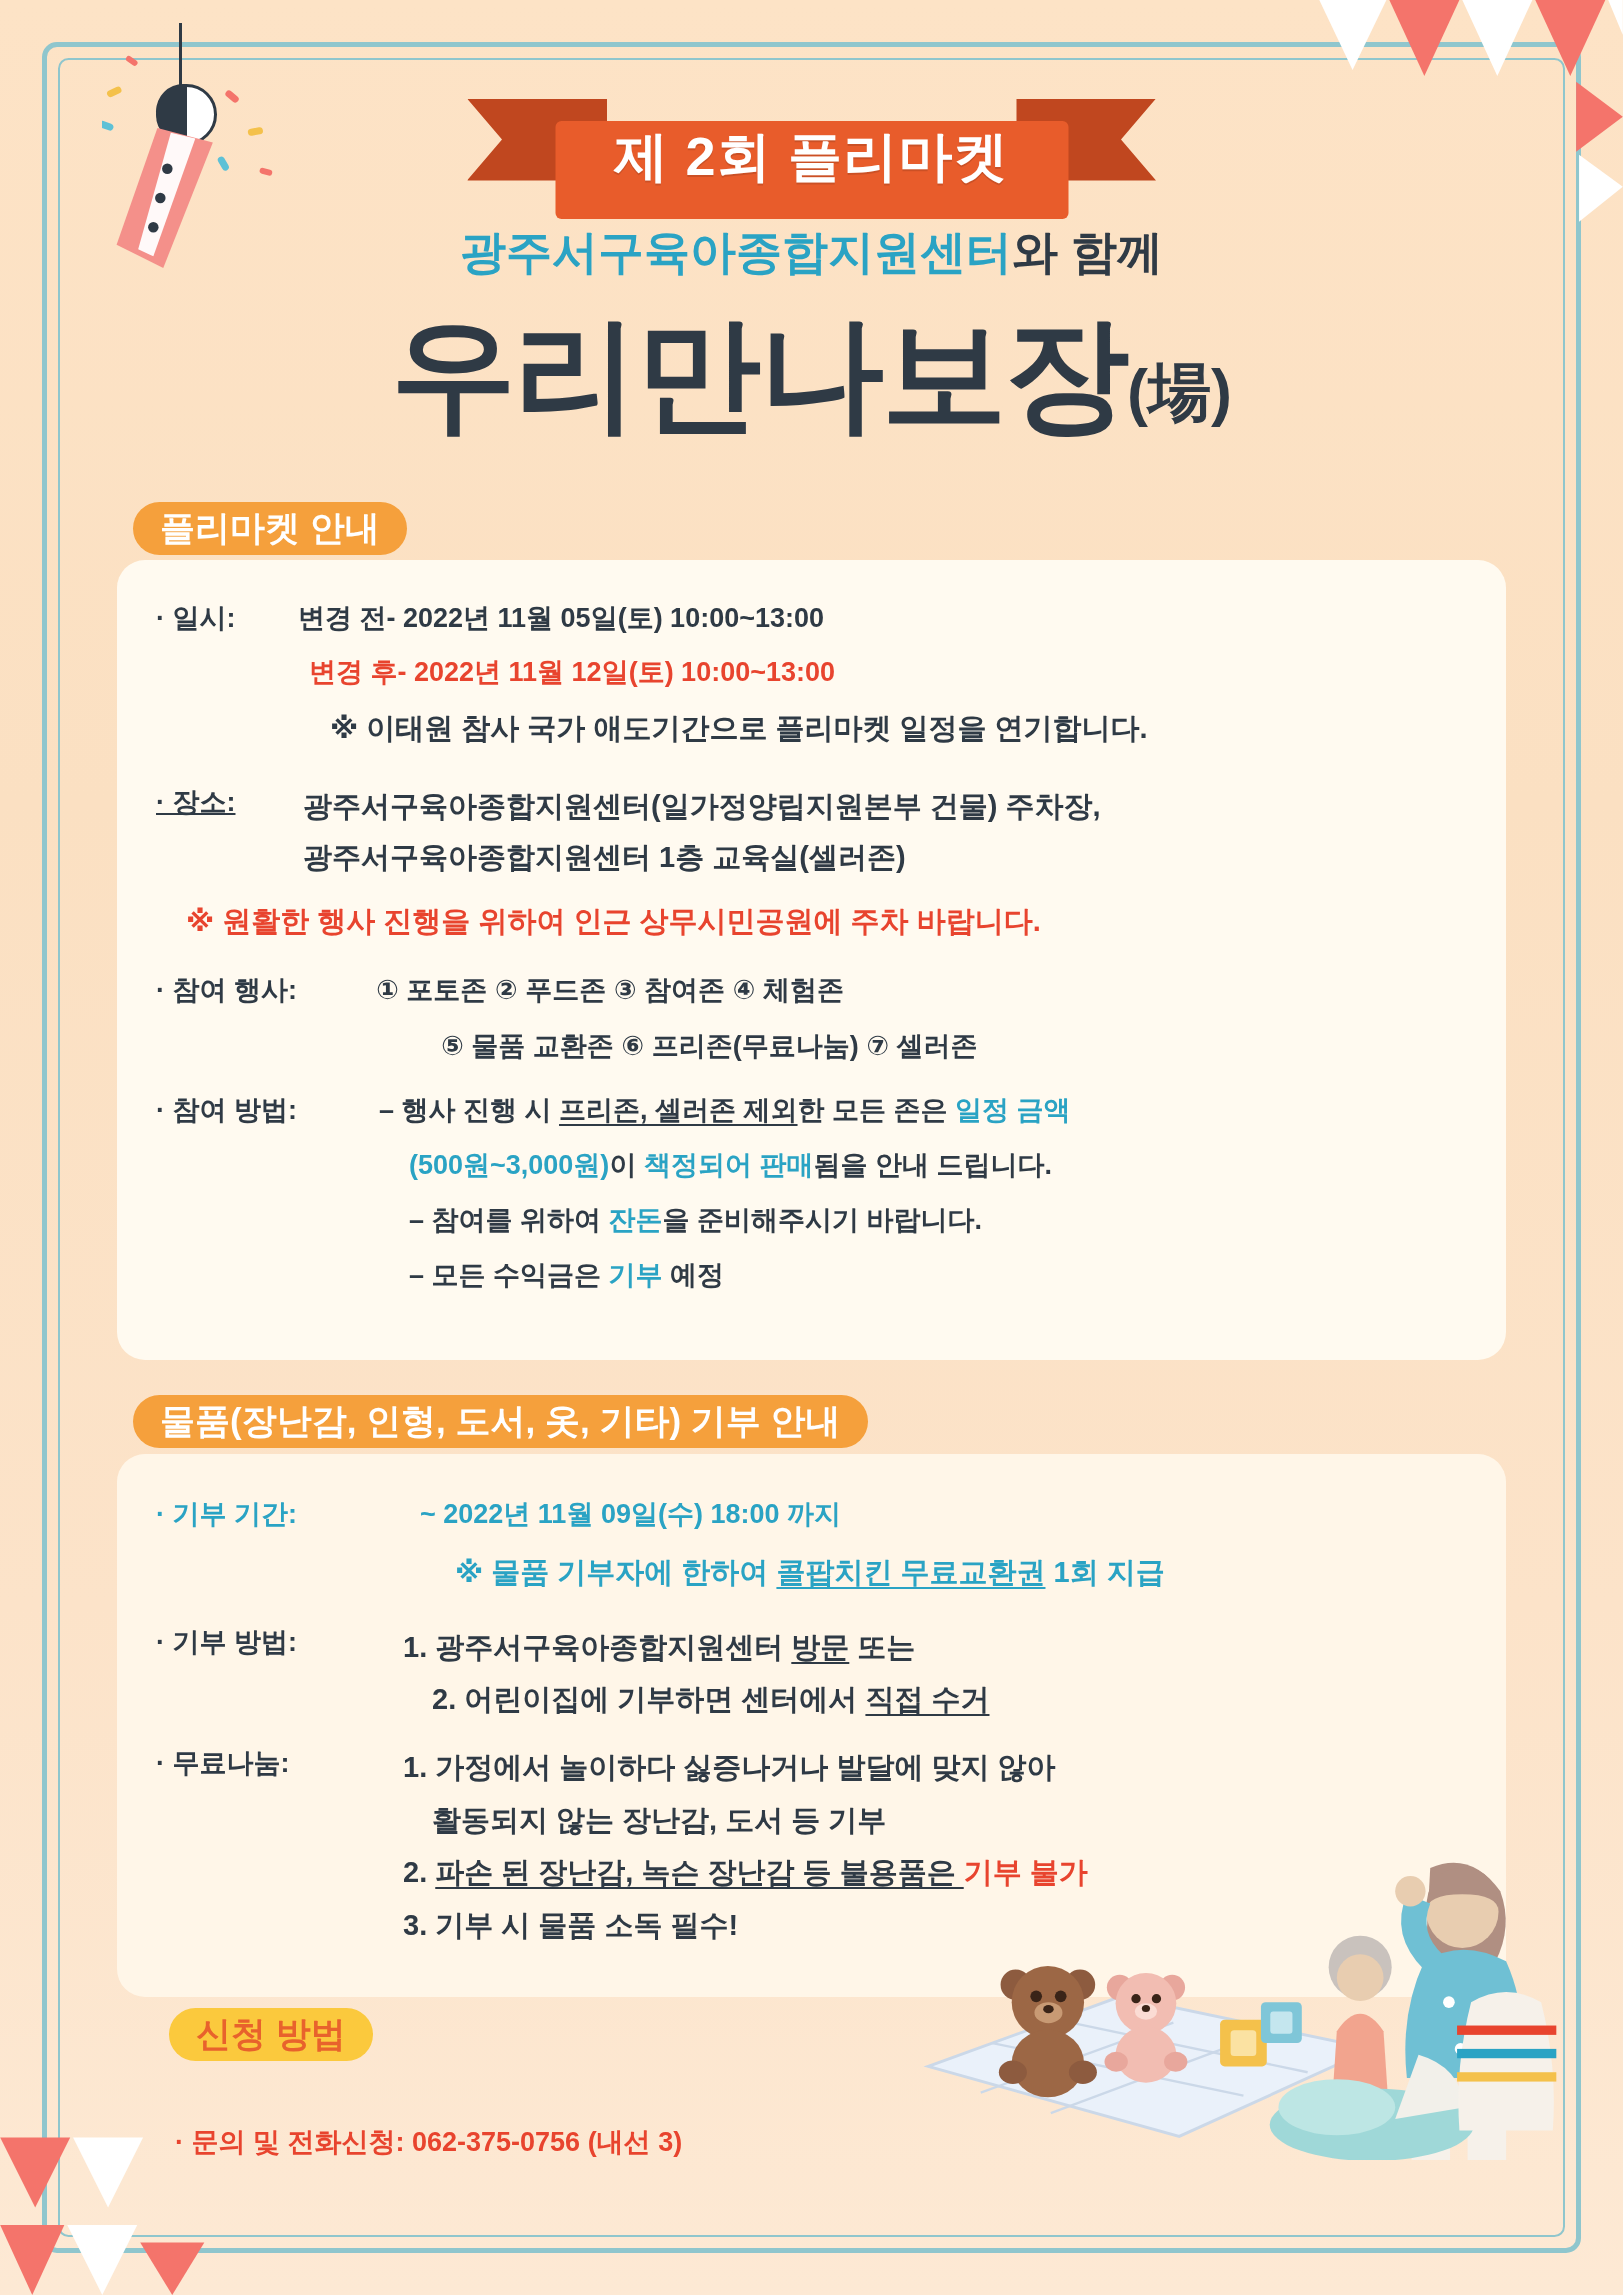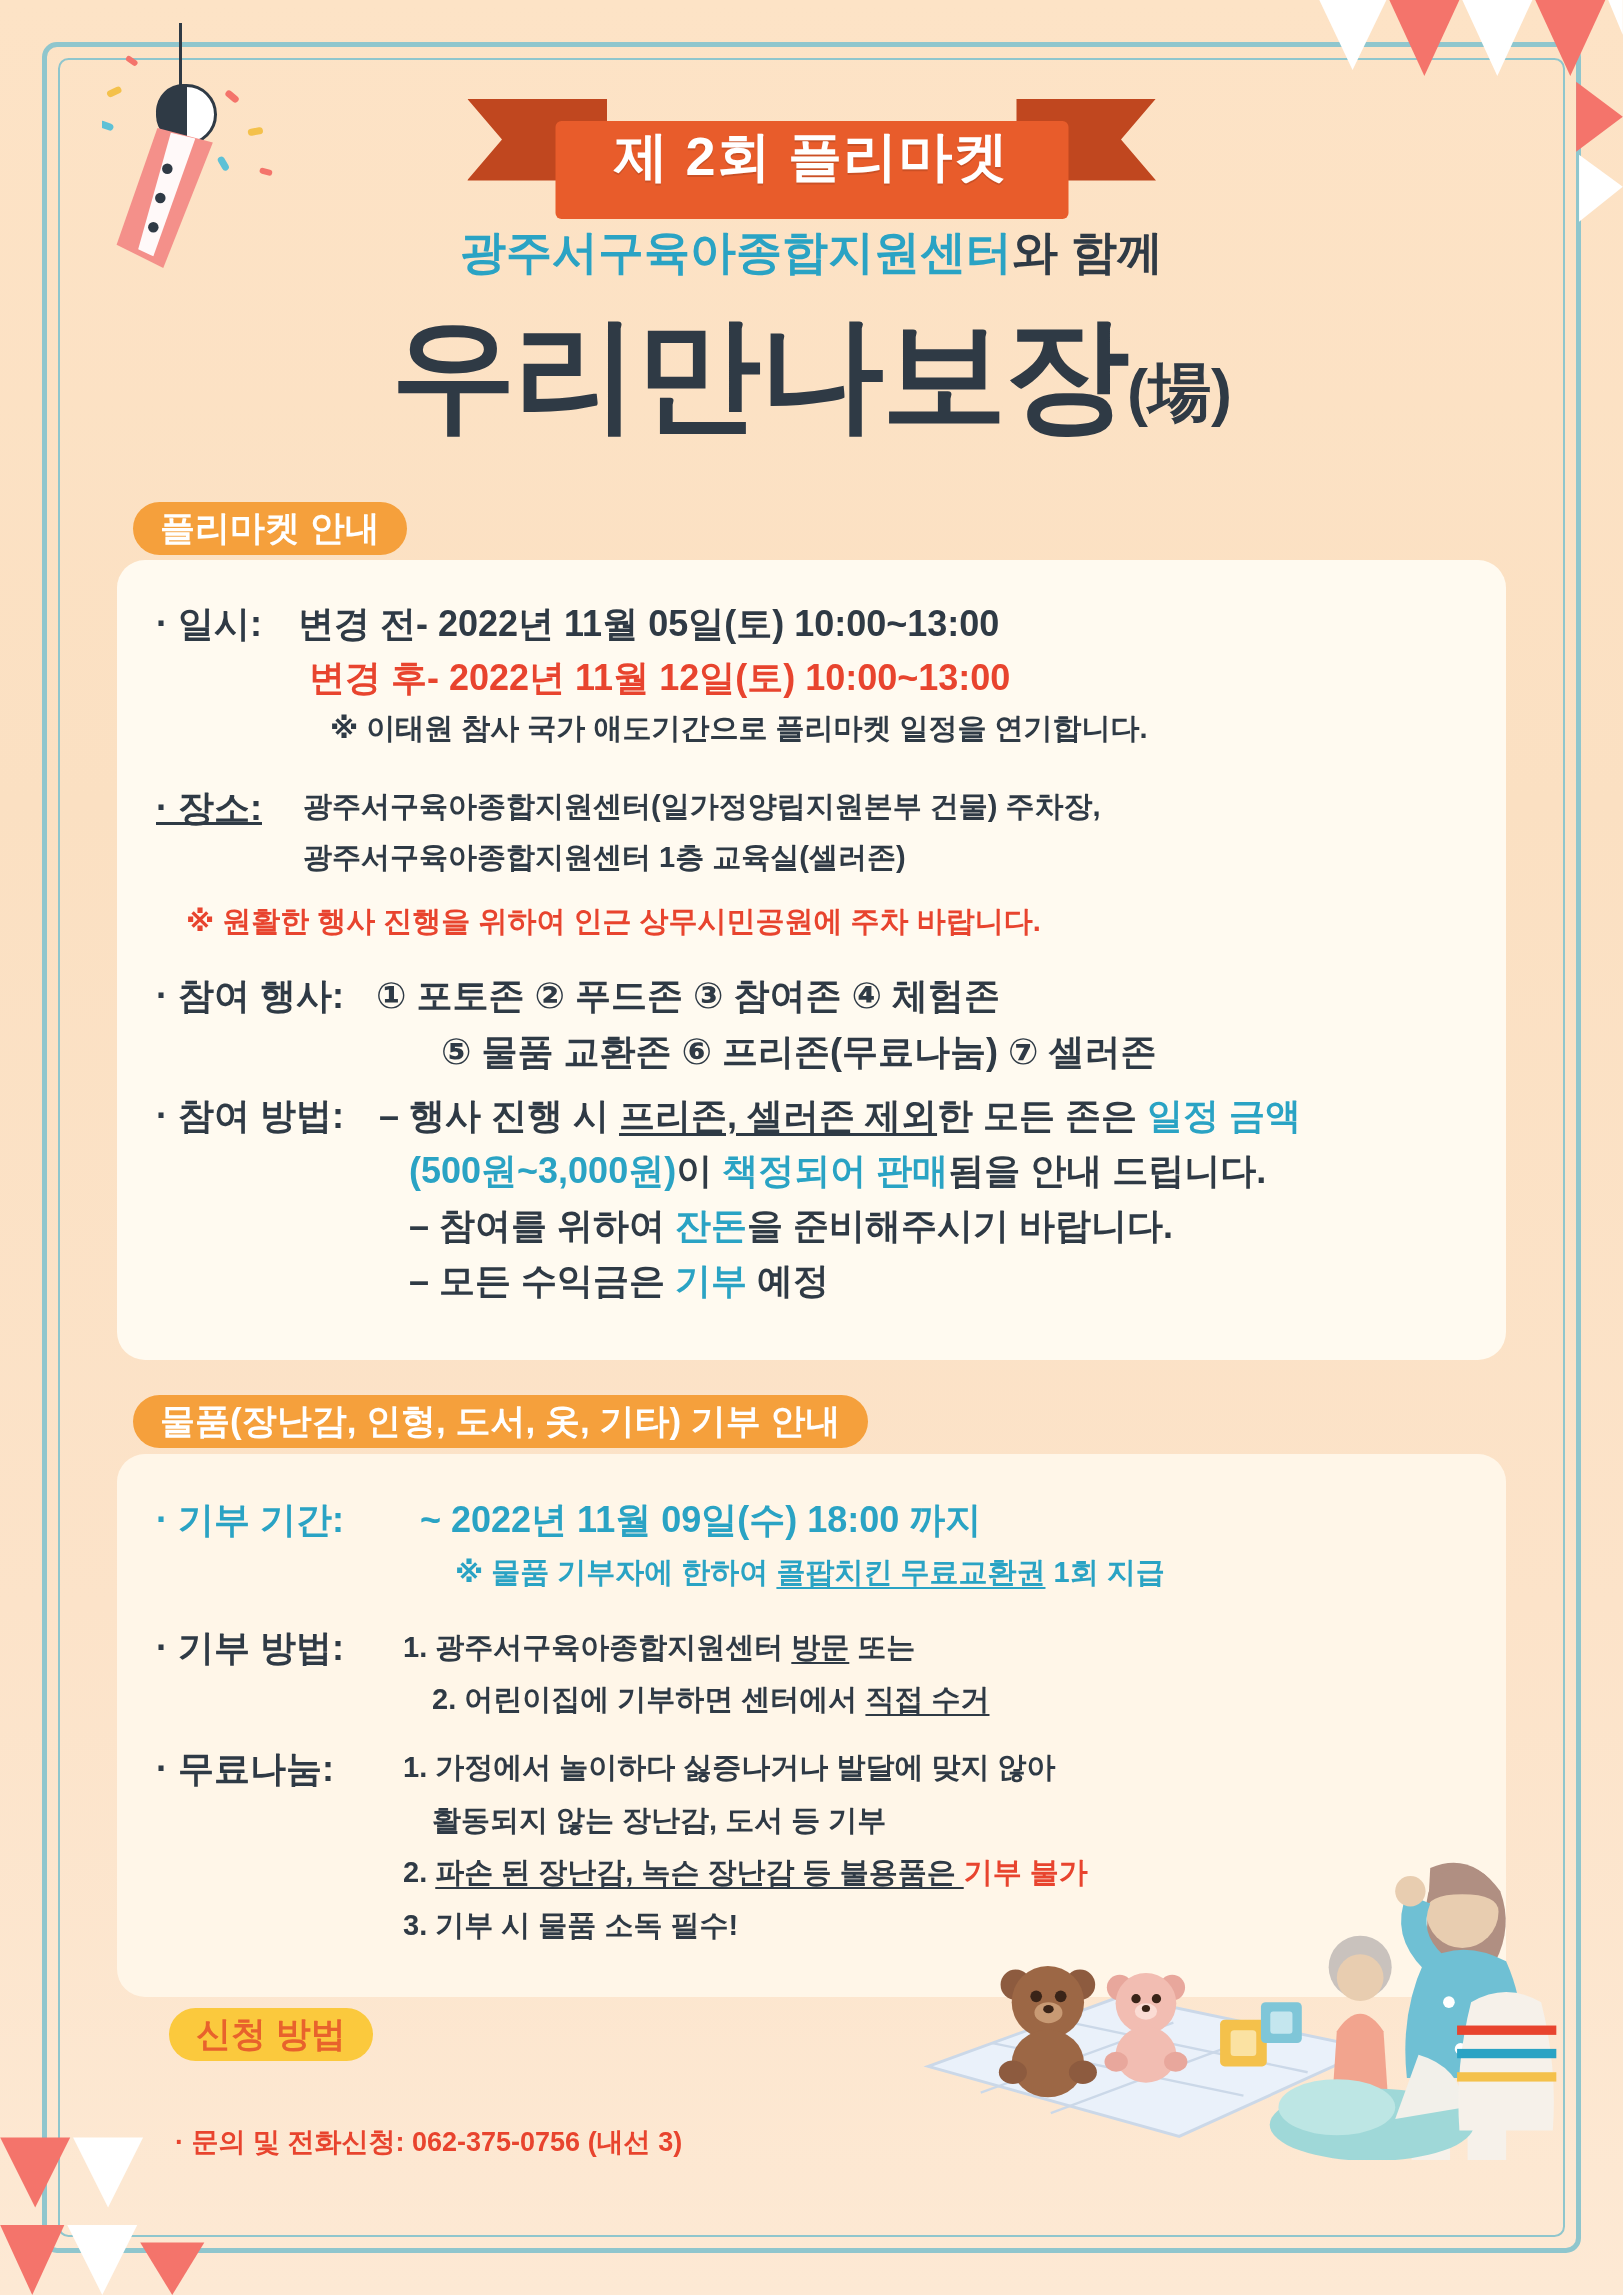--- a/index.html
+++ b/index.html
@@ -164,21 +164,21 @@
     border-radius: 28px;
     box-sizing: border-box;
   }
   .card-2 { background: #fff6e8; }
   
   .line {
     position: absolute;
     white-space: nowrap;
     font-weight: bold;
     color: #2f3a45;
-    font-size: 36px;
+    font-size: 27px;
     line-height: 1.1;
   }
   .red   { color: #e8442e; }
   .blue  { color: #2aa3c4; }
   .u     { text-decoration: underline; text-underline-offset: 4.7px; }
   .sm    { font-size: 29px; }
   
   .illus { position: absolute; pointer-events: none; }
   
   .phone-line {

